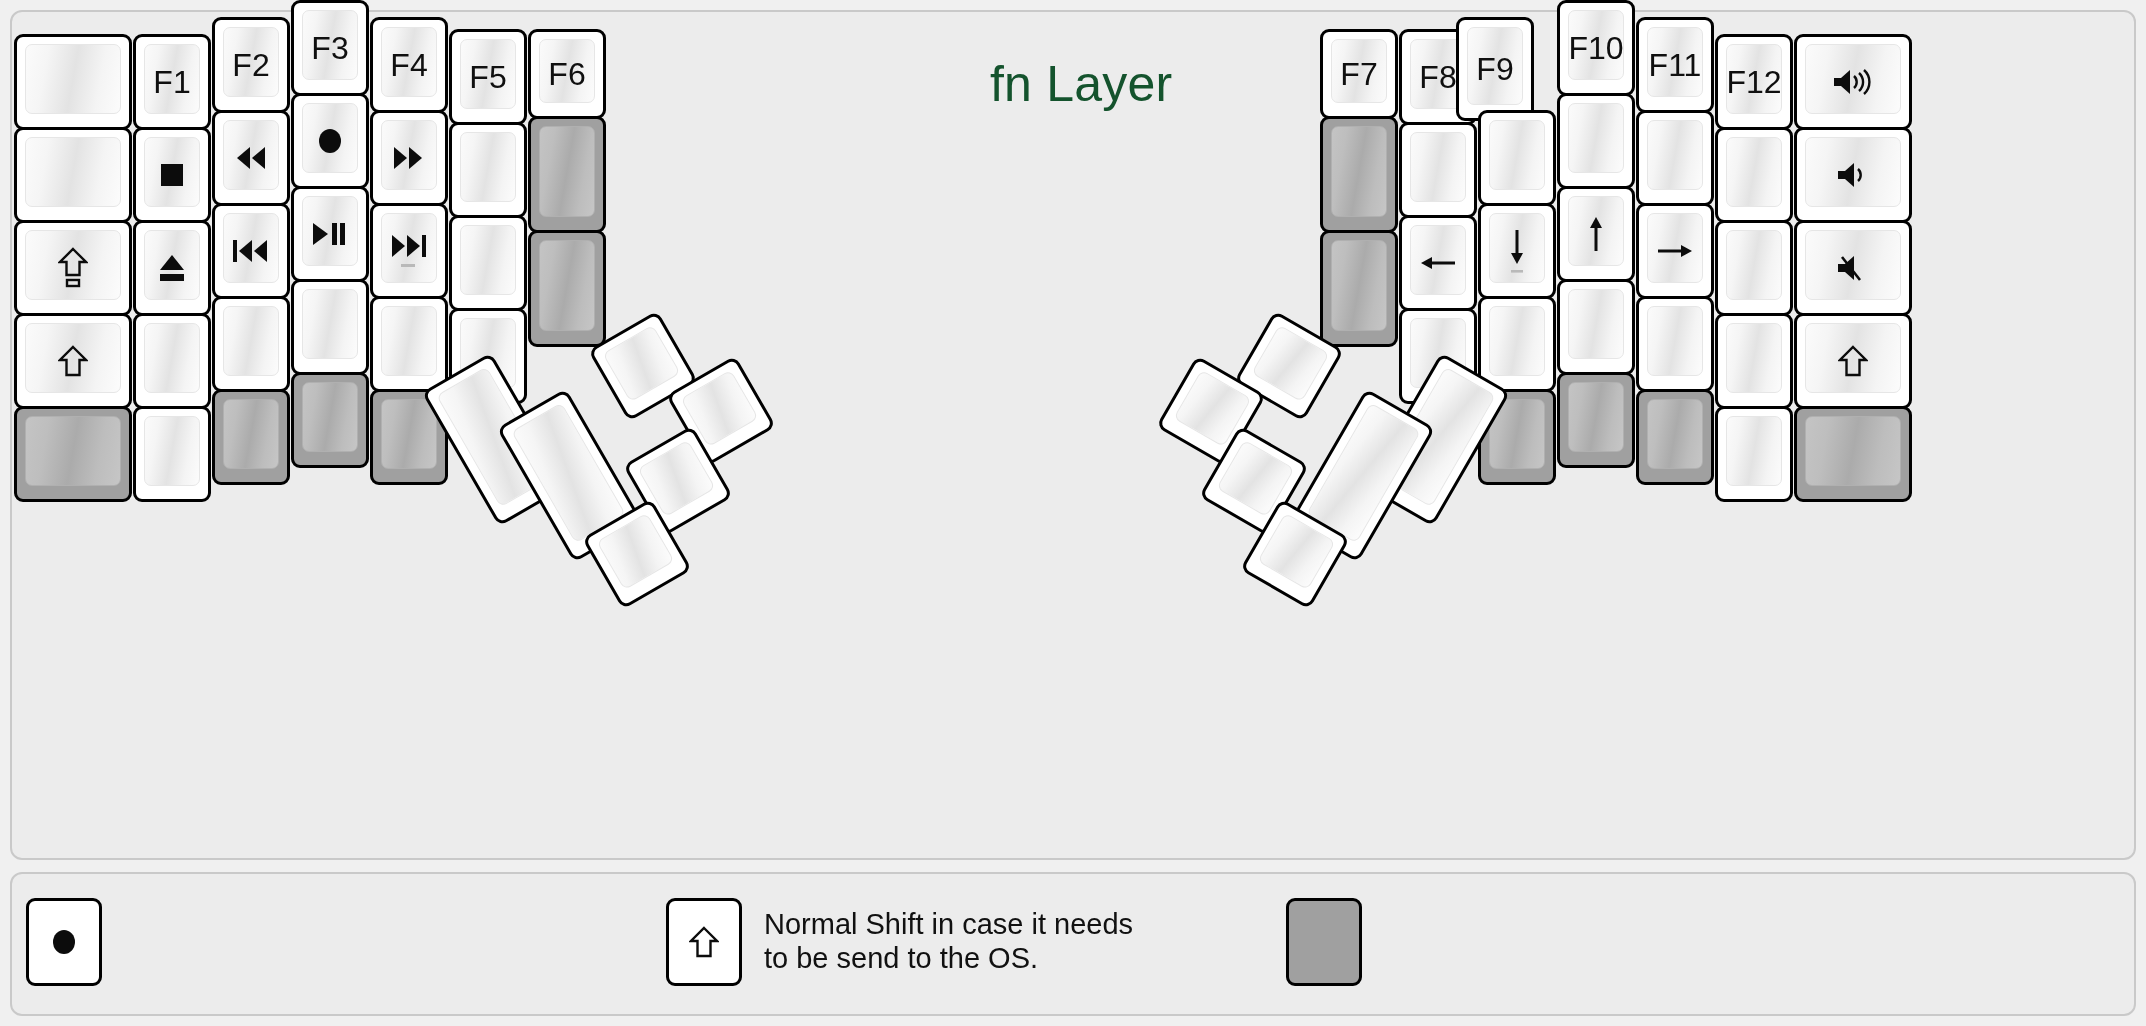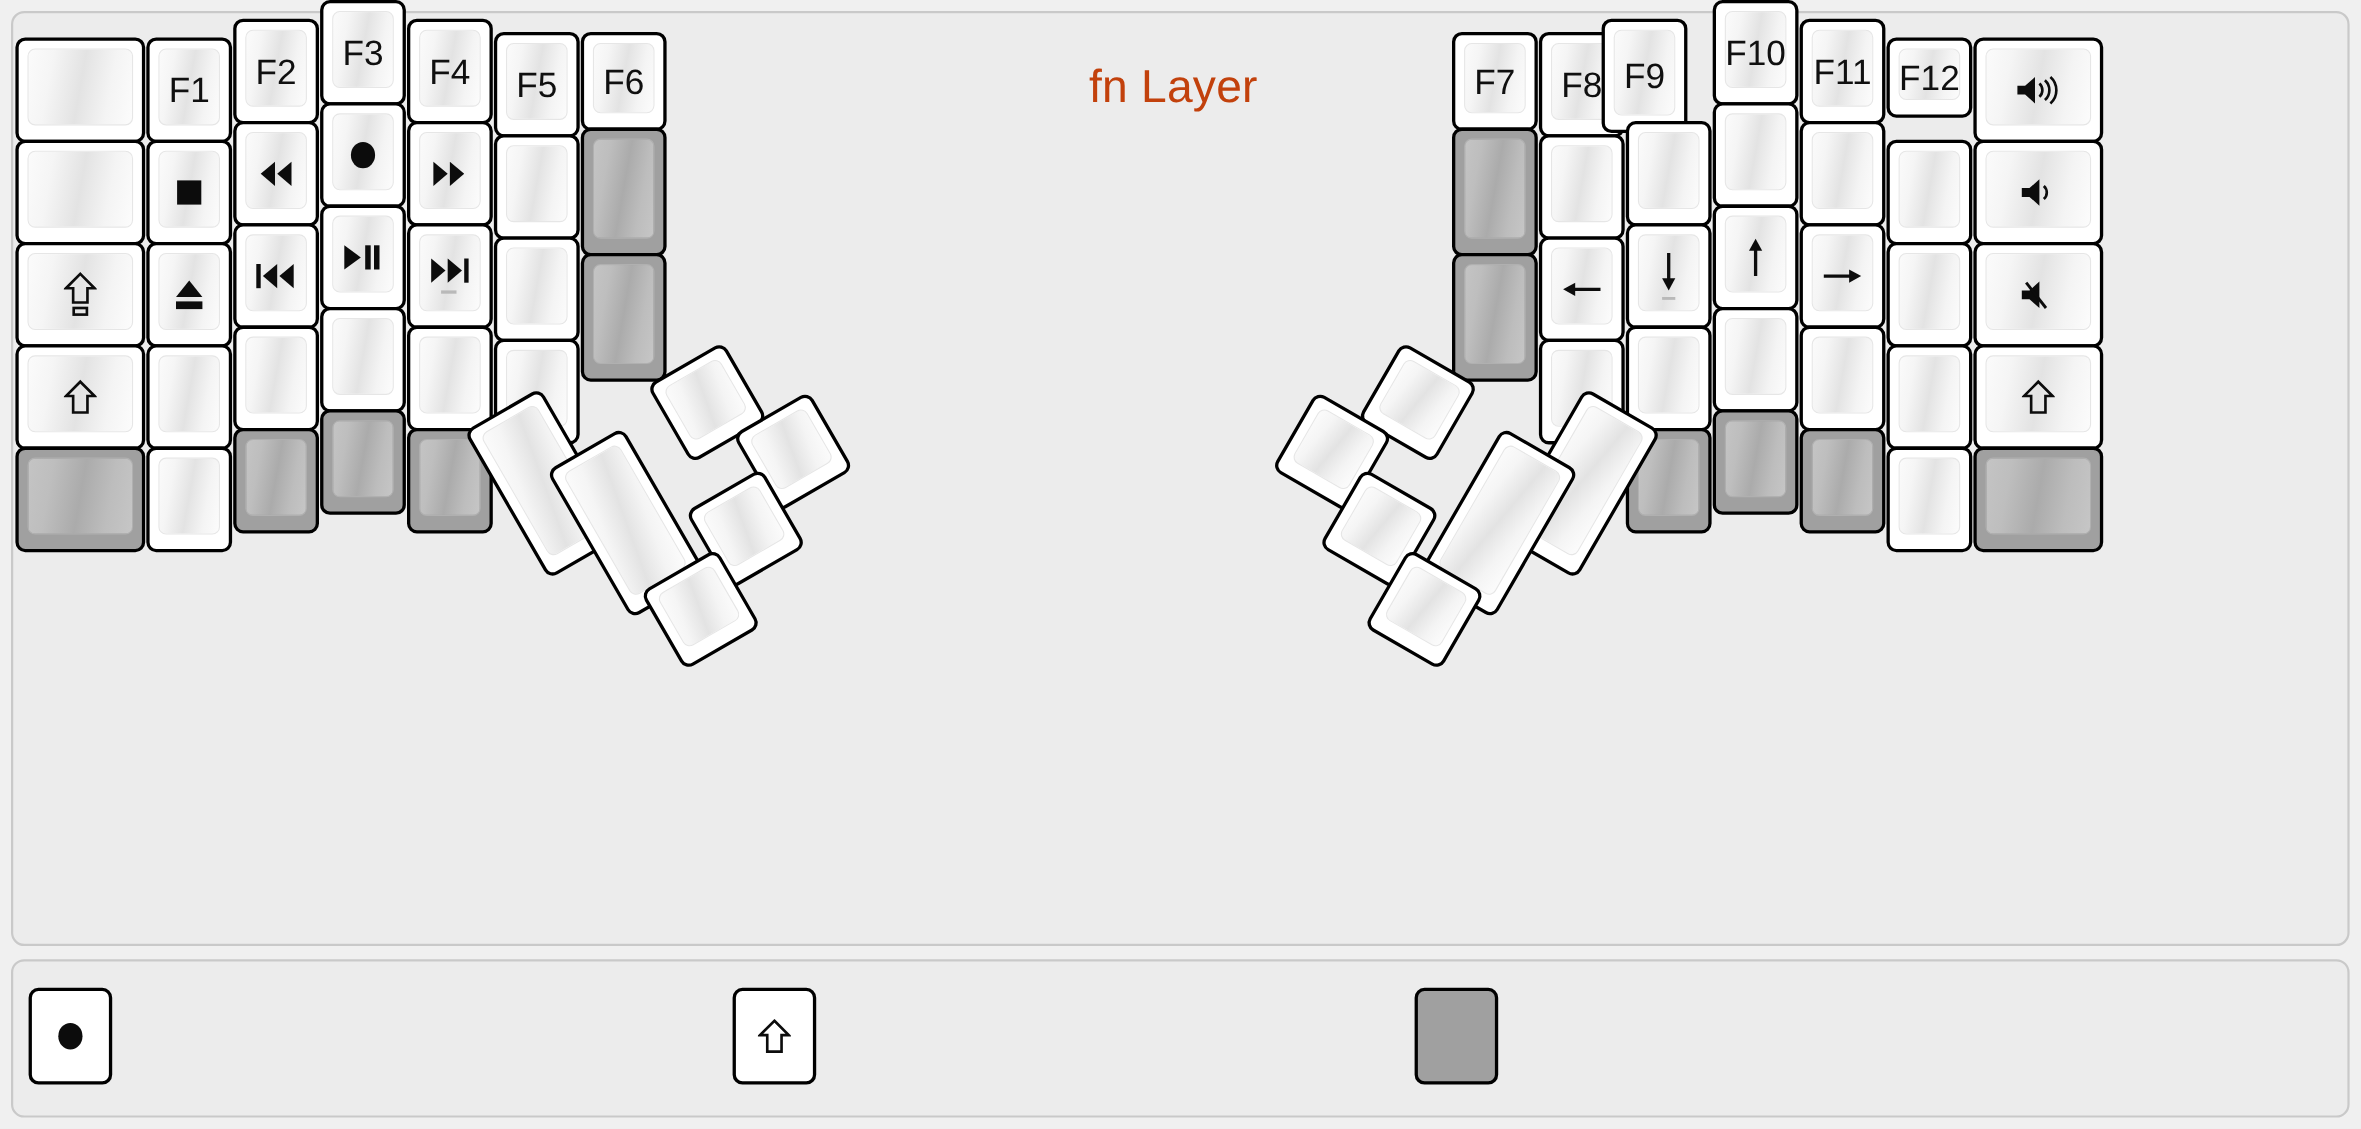--- a/index.html
+++ b/index.html
@@ -16,22 +16,22 @@
     background:#ececec;
     border:2px solid #c9c9c9;
     border-radius:12px;
     box-sizing:border-box;
   }
   #board-panel{left:10px;top:10px;width:2126px;height:850px;}
   #legend-panel{left:10px;top:872px;width:2126px;height:144px;}
 
   .title{
     position:absolute;
-    font-size:42px;
-    color:#c2410c;
+    font-size:50px;
+    color:#14532d;
     white-space:nowrap;
     letter-spacing:0.2px;
   }
 
   
   .key{
     position:absolute;
     box-sizing:border-box;
     border:3px solid #000;
     border-radius:9px;
@@ -371,21 +371,21 @@
             <polygon points="36,13 25,7 25,19" stroke="none"></polygon>
           </svg>
         </span>
       </div>
       <div class="key" style="left: 1636px; top: 296px; width: 78px; height: 96px;">
         <div class="cap"></div>
       </div>
       <div class="key trans" style="left: 1636px; top: 389px; width: 78px; height: 96px;">
         <div class="cap"></div>
       </div>
-      <div class="key" style="left: 1715px; top: 34px; width: 78px; height: 73px;">
+      <div class="key" style="left: 1715px; top: 34px; width: 78px; height: 96px;">
         <div class="cap"></div>
         <span class="legendtxt fkey">F12</span>
       </div>
       <div class="key" style="left: 1715px; top: 127px; width: 78px; height: 96px;">
         <div class="cap"></div>
       </div>
       <div class="key" style="left: 1715px; top: 220px; width: 78px; height: 96px;">
         <div class="cap"></div>
       </div>
       <div class="key" style="left: 1715px; top: 313px; width: 78px; height: 96px;">
@@ -468,20 +468,22 @@
       </div>
       <div class="legend-item" style="left: 666px; top: 898px;">
         <div class="legend-key" style="display: flex; align-items: center; justify-content: center;">
           <div class="cap"></div>
           <span style="position: relative; z-index: 3; line-height: 0;">
             <svg class="gl" width="30" height="34" viewBox="0 0 30 34" fill="none" stroke="#0c0c0c" stroke-width="2.4" stroke-linejoin="miter">
               <polygon points="15,3 28,16 21.5,16 21.5,31 8.5,31 8.5,16 2,16"></polygon>
             </svg>
           </span>
         </div>
+        <div class="legend-text">Normal Shift in case it needs
+to be send to the OS.</div>
       </div>
       <div class="legend-item" style="left: 1286px; top: 898px;">
         <div class="legend-key trans" style="display: flex; align-items: center; justify-content: center;">
           <div class="cap"></div>
         </div>
       </div>
     </div>
 
 </div>
 

